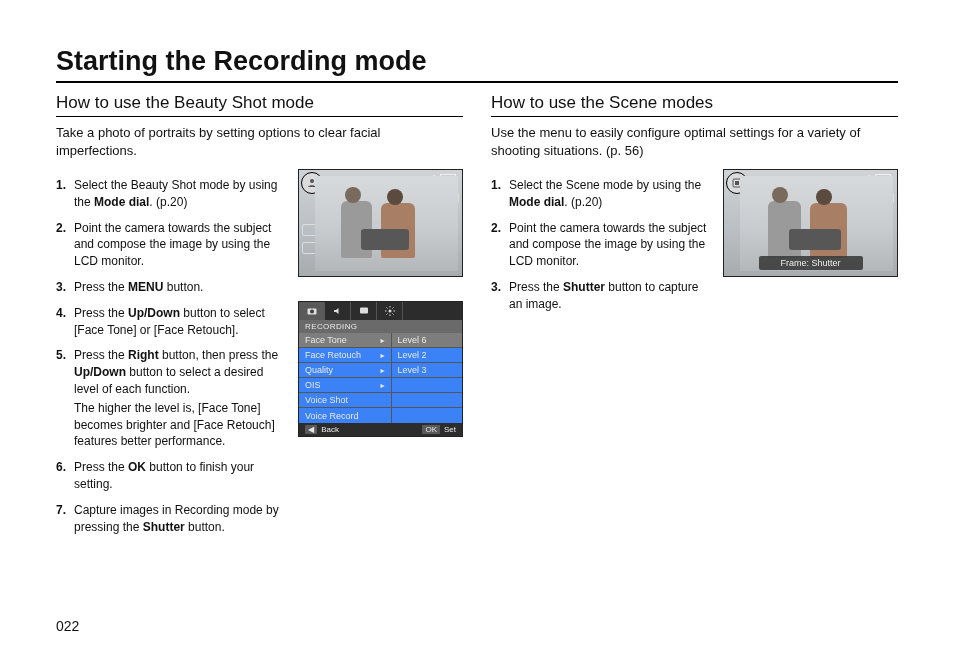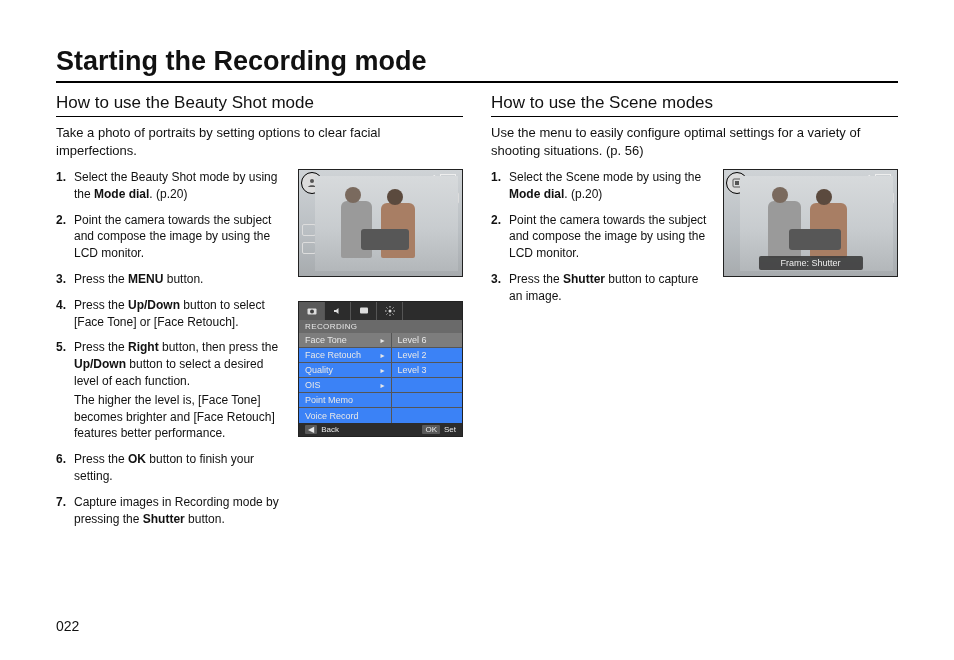--- a/index.html
+++ b/index.html
@@ -54,20 +54,21 @@
   }
   .steps ol {
     list-style: none;
     counter-reset: step;
   }
   .steps li {
     counter-increment: step;
     position: relative;
     padding-left: 18px;
     margin-bottom: 9px;
+    margin-top: 8px;
   }
   .steps li::before {
     content: counter(step) ".";
     position: absolute;
     left: 0;
     font-weight: bold;
   }
   .steps .part { display: inline; }
   .steps .b { font-weight: bold; }
   .steps .sub { display: block; margin-top: 2px; }
@@ -288,21 +289,21 @@
                 </div>
               <div class="menu-item">
                   <span>Quality</span>
                   <span class="menu-arrow">▸</span>
                 </div>
               <div class="menu-item">
                   <span>OIS</span>
                   <span class="menu-arrow">▸</span>
                 </div>
               <div class="menu-item">
-                  <span>Point Memo</span>
+                  <span>Voice Shot</span>
                 </div>
               <div class="menu-item">
                   <span>Voice Record</span>
                 </div>
             </div>
             <div class="menu-levels">
               <div class="menu-item sel">
                   <span>Level 6</span>
                 </div>
               <div class="menu-item">

